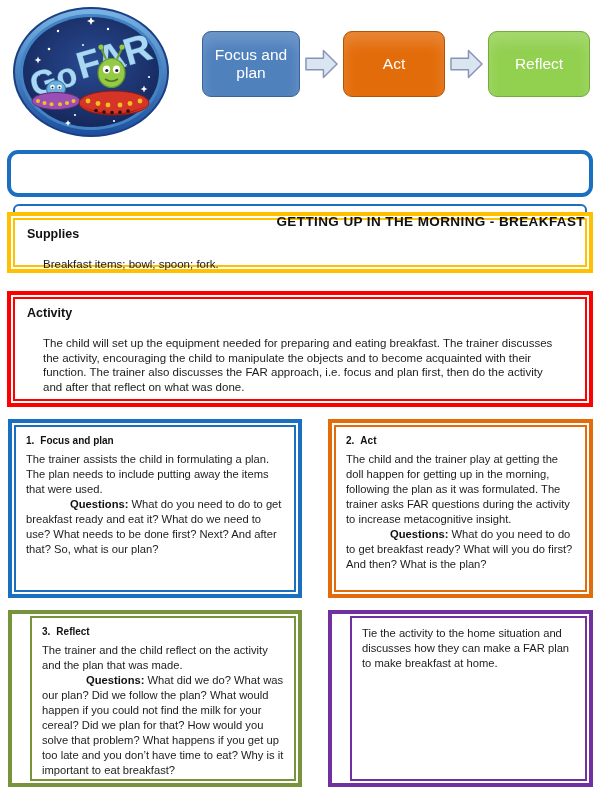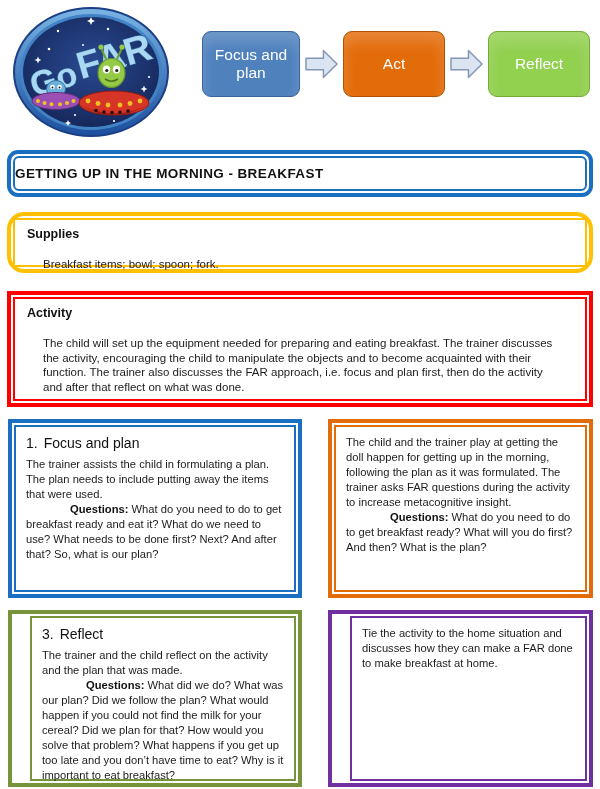--- a/index.html
+++ b/index.html
@@ -17,34 +17,34 @@
     color:#fff;font-size:15.5px;line-height:1.15;
     box-shadow:inset 0 10px 14px rgba(255,255,255,.18);
   }
   .flow-step.wide{width:100px;}
   .flow-arrow{width:33px;height:34px;margin:0 5px;flex:0 0 auto;}
   
   .frame{border:4px solid var(--c);padding:2px;background:#fff;box-sizing:border-box;}
   .frame-inner{border:2px solid var(--c);height:100%;box-sizing:border-box;background:#fff;}
   
   .title-frame{height:47px;margin:0 7px;border-radius:11px;}
-  .title-frame .frame-inner{border-radius:6px;display:flex;align-items:center;justify-content:flex-start;}
+  .title-frame .frame-inner{border-radius:6px;display:flex;align-items:center;justify-content:flex-end;margin-top:48px;}
   .title-text{margin:0;font-size:13.5px;font-weight:bold;letter-spacing:.4px;color:#111;}
   
-  .supplies-frame{height:61px;margin:15px 7px 0;border-radius:17px;}
+  .supplies-frame{height:61px;margin:15px 7px 0;}
   .activity-frame{height:116px;margin:18px 7px 0;}
   .band-inner{padding:7px 12px;}
   .band-h{margin:0 0 5px;font-size:12.5px;font-weight:bold;color:#111;}
   .band-p{margin:16px;font-size:11.5px;line-height:14.6px;color:#1c1c1c;}
   
   .grid{margin:12px 7px 0 8px;display:grid;grid-template-columns:294px 265px;column-gap:26px;row-gap:12px;}
   .quad{height:179px;}
   .row2 .quad, .quad.r2{height:177px;padding-left:18px;}
   .quad .frame-inner{padding:8px 10px 4px;}
-  .quad-h{margin:0 0 6px;font-size:14px;font-weight:normal;color:#111;}
+  .quad-h{margin:0 0 6px;font-size:10px;font-weight:bold;color:#111;}
   .quad-h .ht{margin-left:6px;}
   .quad-p{margin:0;font-size:11.2px;line-height:15px;color:#1c1c1c;}
   .quad-p b{color:#111;margin-left:44px;}
   .quad-p + .quad-p{margin-top:14px;}
 </style>
 </head>
 <body>
 
 <div class="page">
 
@@ -181,31 +181,32 @@
 
     <article class="frame quad" style="--c: #1b6fc1;">
       <div class="frame-inner">
         <h2 class="quad-h"><span>1.</span><span class="ht">Focus and plan</span></h2>
         <p class="quad-p"><span>The trainer assists the child in formulating a plan. The plan needs to include putting away the items that were used.</span><br><b>Questions:</b> <span>What do you need to do to get breakfast ready and eat it? What do we need to use? What needs to be done first? Next? And after that? So, what is our plan?</span></p>
       </div>
     </article>
 
     <article class="frame quad" style="--c: #e36c0a;">
       <div class="frame-inner">
+        <h2 class="quad-h"><span>2.</span><span class="ht">Act</span></h2>
         <p class="quad-p"><span>The child and the trainer play at getting the doll happen for getting up in the morning, following the plan as it was formulated. The trainer asks FAR questions during the activity to increase metacognitive insight.</span><br><b>Questions:</b> <span>What do you need to do to get breakfast ready? What will you do first? And then? What is the plan?</span></p>
       </div>
     </article>
 
     <article class="frame quad r2" style="--c: #77933c;">
       <div class="frame-inner">
         <h2 class="quad-h"><span>3.</span><span class="ht">Reflect</span></h2>
         <p class="quad-p"><span>The trainer and the child reflect on the activity and the plan that was made.</span><br><b>Questions:</b> <span>What did we do? What was our plan? Did we follow the plan? What would happen if you could not find the milk for your cereal? Did we plan for that? How would you solve that problem? What happens if you get up too late and you don’t have time to eat? Why is it important to eat breakfast?</span></p>
       </div>
     </article>
 
     <article class="frame quad r2" style="--c: #7030a0;">
       <div class="frame-inner">
-        <p class="quad-p">Tie the activity to the home situation and discusses how they can make a FAR done to make breakfast at home.</p>
+        <p class="quad-p">Tie the activity to the home situation and discusses how they can make a FAR plan to make breakfast at home.</p>
       </div>
     </article>
 
   </div>
 </div>
 
 </body></html>

